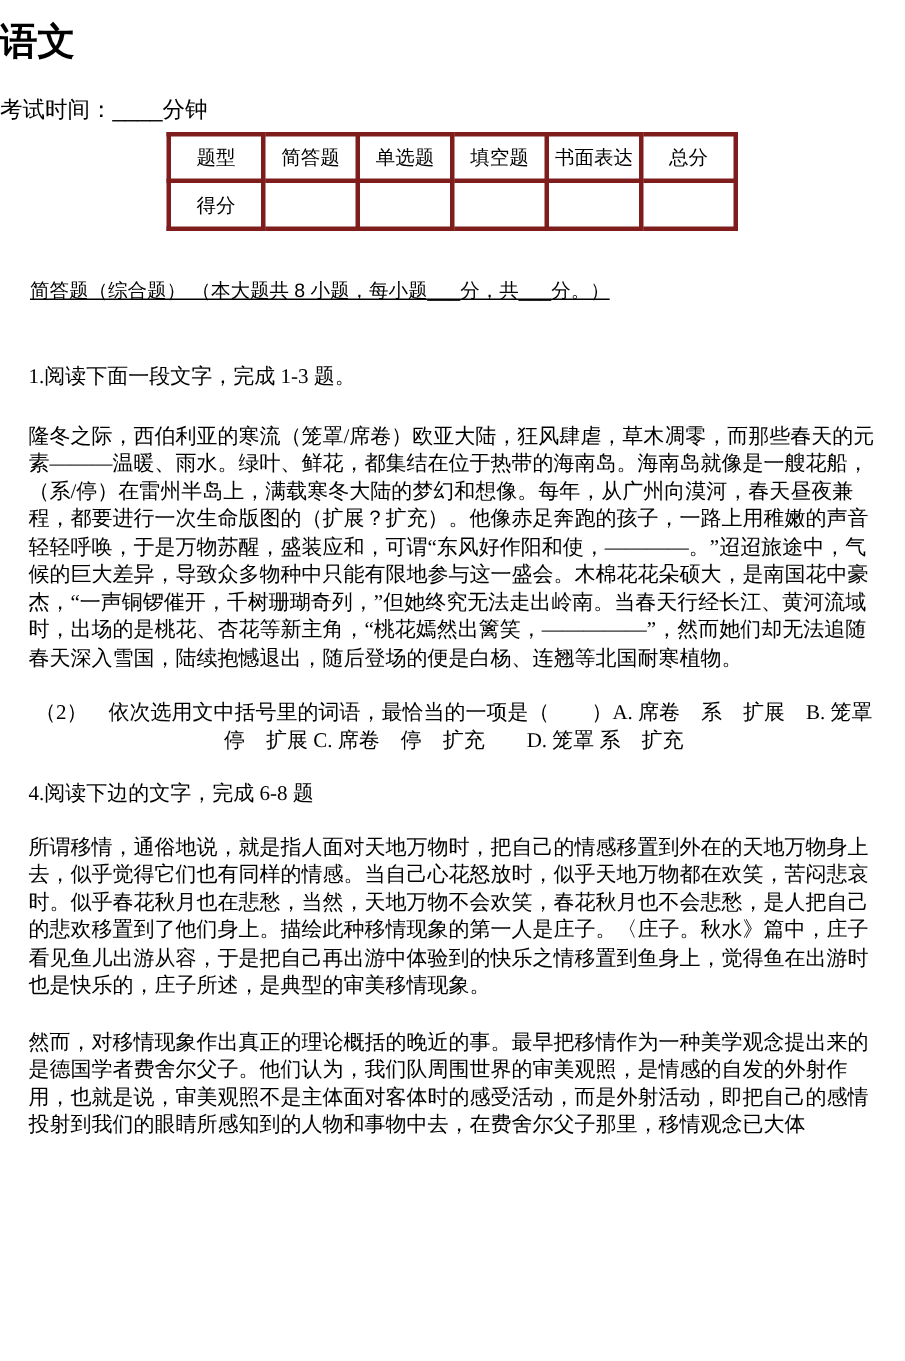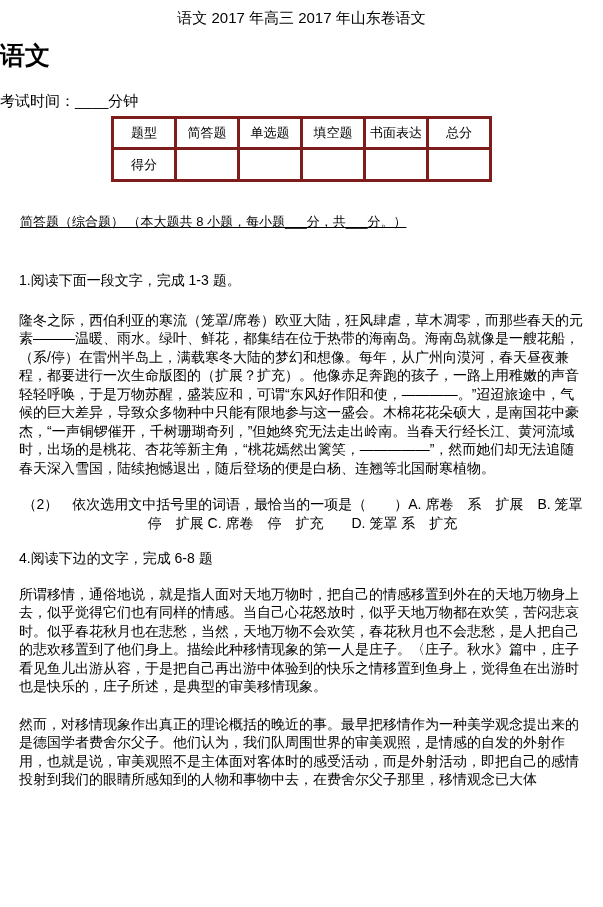--- a/index.html
+++ b/index.html
@@ -19,37 +19,36 @@
   table.score-table td {
     border:3px solid #7f1d1d;
     width:60px; text-align:center; vertical-align:middle;
     font-size:13px; padding:0;
   }
   table.score-table tr.hdr td { height:28px; }
   table.score-table tr.val td { height:29px; }
 
   .section-note { margin:32px 0 0 20px; font-size:13px; line-height:16px;text-decoration:underline; }
 
-  .content { margin-left:19px; width:567px; font-size:14px; line-height:18.5px; }
+  .content { margin-left:19px; width:567px; font-size:14px; line-height:18.5px;font-family:Liberation Serif, serif; }
   .content > div { margin:0; }
   .blk-q1-intro  { margin-top:41px !important; }
   .blk-passage1  { margin-top:21px !important; }
   .blk-q1-sub1   { margin-top:12px !important; }
   .blk-q1-sub2   { margin-top:18px !important;text-align:center; }
   .blk-q1-sub3   { margin-top:21px !important; }
   .blk-q4-intro  { margin-top:17px !important; }
   .blk-q4-para1  { margin-top:17px !important; }
   .blk-q4-para2  { margin-top:19px !important; }
 </style>
 </head>
 <body>
 
 <div class="page">
 
-  <div class="doc-header">语文 2017 年高三 2017 年山东卷语文</div>
 
   <div class="doc-title">语文</div>
 
   <div class="exam-time">考试时间：____分钟</div>
 
   <table class="score-table">
     <tbody>
         <tr class="hdr">
       <td>题型</td>
       <td>简答题</td>

